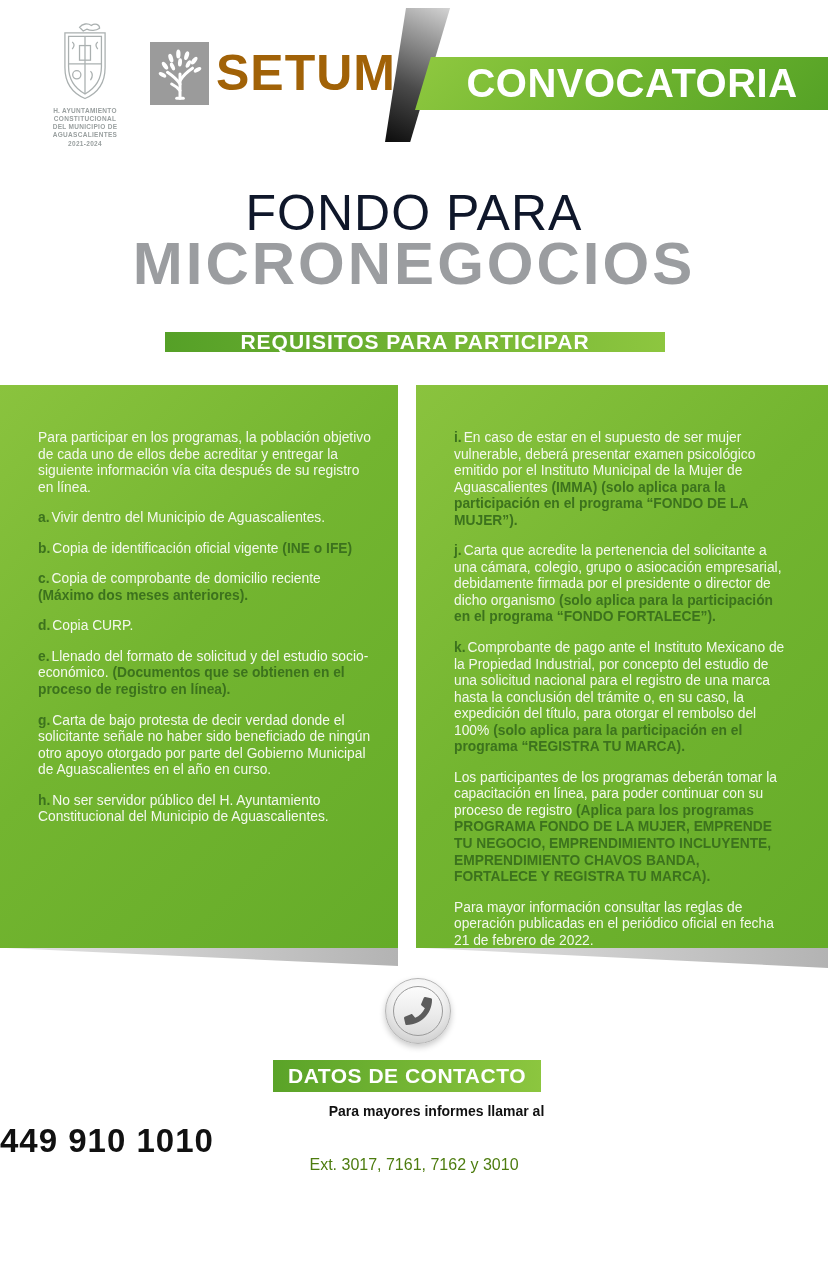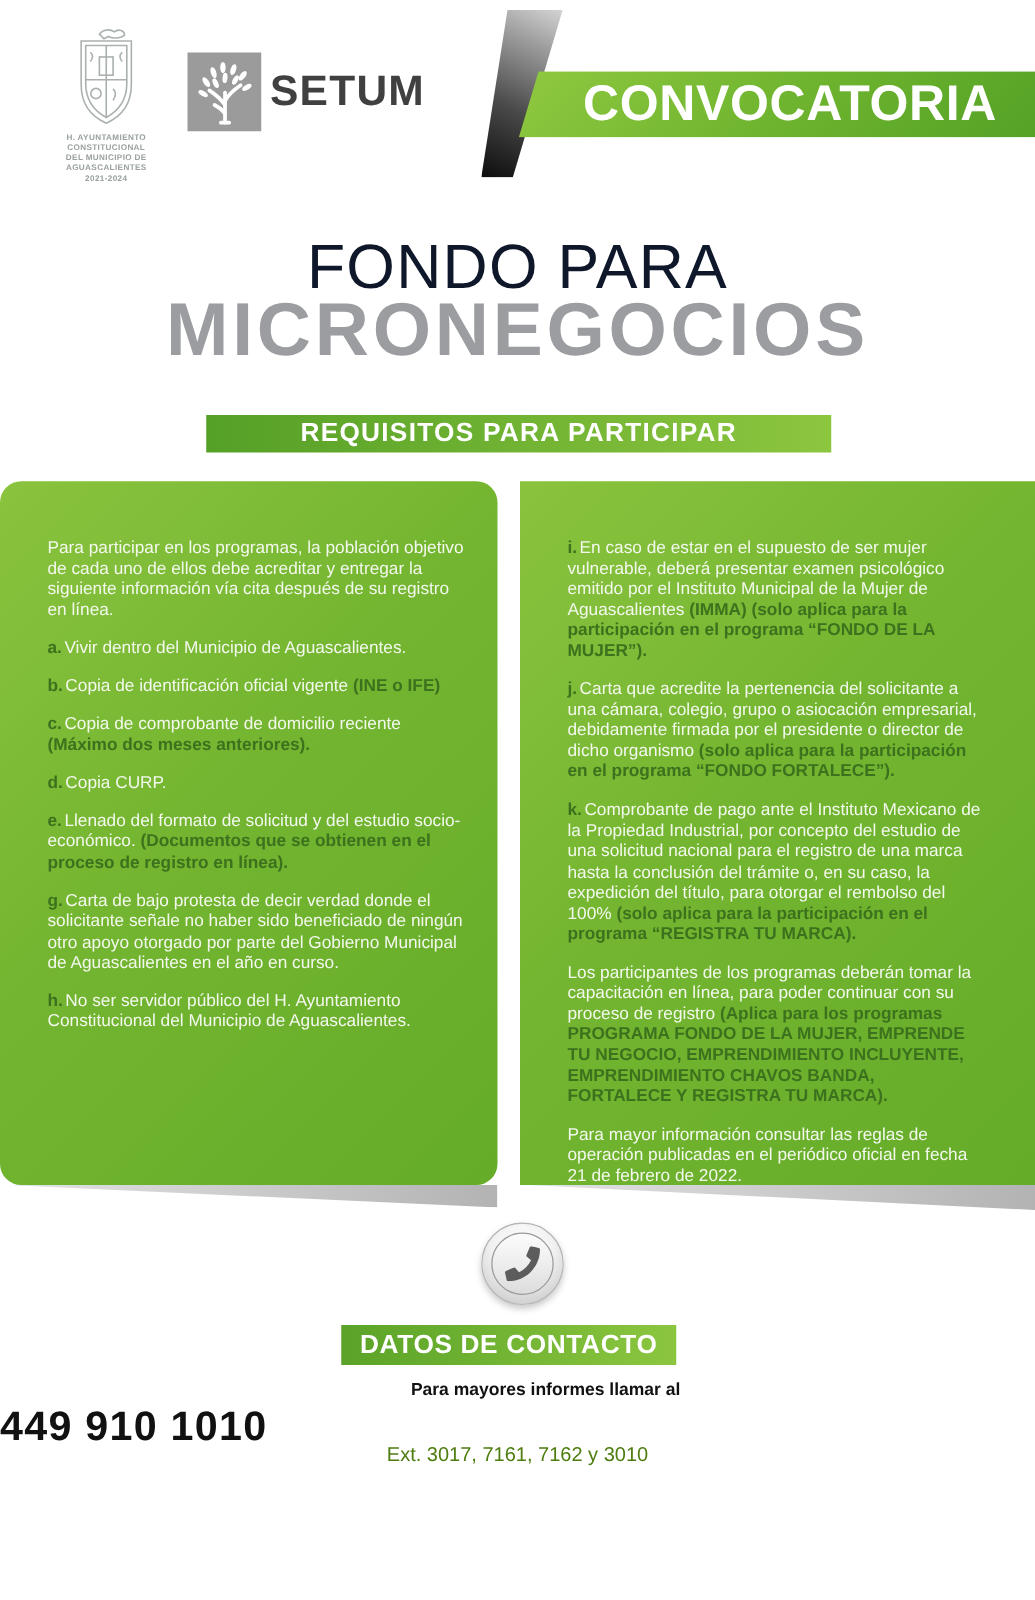--- a/index.html
+++ b/index.html
@@ -7,46 +7,46 @@
         font-family:"Liberation Sans",sans-serif;}
 
   
   .coat{position:absolute;left:25px;top:20px;width:120px;text-align:center;}
   .coat svg{display:block;margin:0 auto;}
   .coat-caption{margin-top:3px;font-size:6.5px;line-height:1.25;color:#9aa0a0;letter-spacing:.3px;font-weight:bold;}
 
   .tree-box{position:absolute;left:150px;top:42px;width:59px;height:63px;background:#9b9b9b;
             display:flex;align-items:center;justify-content:center;}
   .setum-text{position:absolute;left:216px;top:42px;height:63px;line-height:63px;
-              font-size:34px;font-weight:bold;color:#404040;letter-spacing:1px;text-align:center;}
+              font-size:50px;font-weight:bold;color:#a16207;letter-spacing:1px;text-align:center;}
 
   .slash{position:absolute;left:385px;top:8px;width:70px;height:134px;
          clip-path:polygon(30% 0,93% 0,36% 100%,0 100%);
          background:linear-gradient(205deg,#d7d7d7 0%,#9a9a9a 25%,#4a4a4a 60%,#0c0c0c 100%);}
   .banner{position:absolute;left:410px;top:57px;width:418px;height:53px;
           clip-path:polygon(5% 0,100% 0,100% 100%,1.2% 100%);
           background:linear-gradient(135deg,#90c940 0%,#6db32e 55%,#55a226 100%);
           display:flex;align-items:center;justify-content:center;}
   .banner span{color:#fff;font-size:40px;font-weight:bold;letter-spacing:.5px;padding-left:26px;}
 
   
   .title1{position:absolute;left:0;right:0;top:188px;margin:0;text-align:center;
           font-size:50px;line-height:1;font-weight:normal;color:#0f172a;letter-spacing:1px;}
   .title2{position:absolute;left:0;right:0;top:234px;margin:0;text-align:center;
           font-size:60px;line-height:1;font-weight:bold;color:#9b9da0;letter-spacing:3px;}
-  .section-bar{position:absolute;left:165px;top:332px;width:500px;height:30px;
+  .section-bar{position:absolute;left:165px;top:332px;width:500px;height:20px;
           background:linear-gradient(90deg,#55a027 0%,#8dc63f 100%);
           display:flex;align-items:center;justify-content:center;
           color:#fff;font-size:21px;font-weight:bold;letter-spacing:1px;}
 
   
   .panel{position:absolute;top:385px;height:563px;box-sizing:border-box;
          background:linear-gradient(135deg,#8ac33e 0%,#73b530 45%,#65ac29 100%);
          color:#f3f8ed;font-size:13.8px;line-height:1.2;}
-  .panel-left{left:0;width:398px;padding:45px 26px 0 38px;border-radius:17px;}
+  .panel-left{left:0;width:398px;padding:45px 26px 0 38px;}
   .panel-right{left:416px;width:412px;padding:45px 42px 0 38px;}
   .panel p{margin:0 0 14px 0;}
   .mk,.ac{color:#3c721d;font-weight:bold;}
   .mk{margin-right:2px;}
   .shadow{position:absolute;height:18px;clip-path:polygon(0 0,100% 0,100% 100%);
           background:linear-gradient(90deg,#e3e3e3 0%,#b3b3b3 100%);}
   .shadow-left{left:6px;top:948px;width:392px;}
   .shadow-right{left:422px;top:948px;width:406px;height:20px;}
 
   

